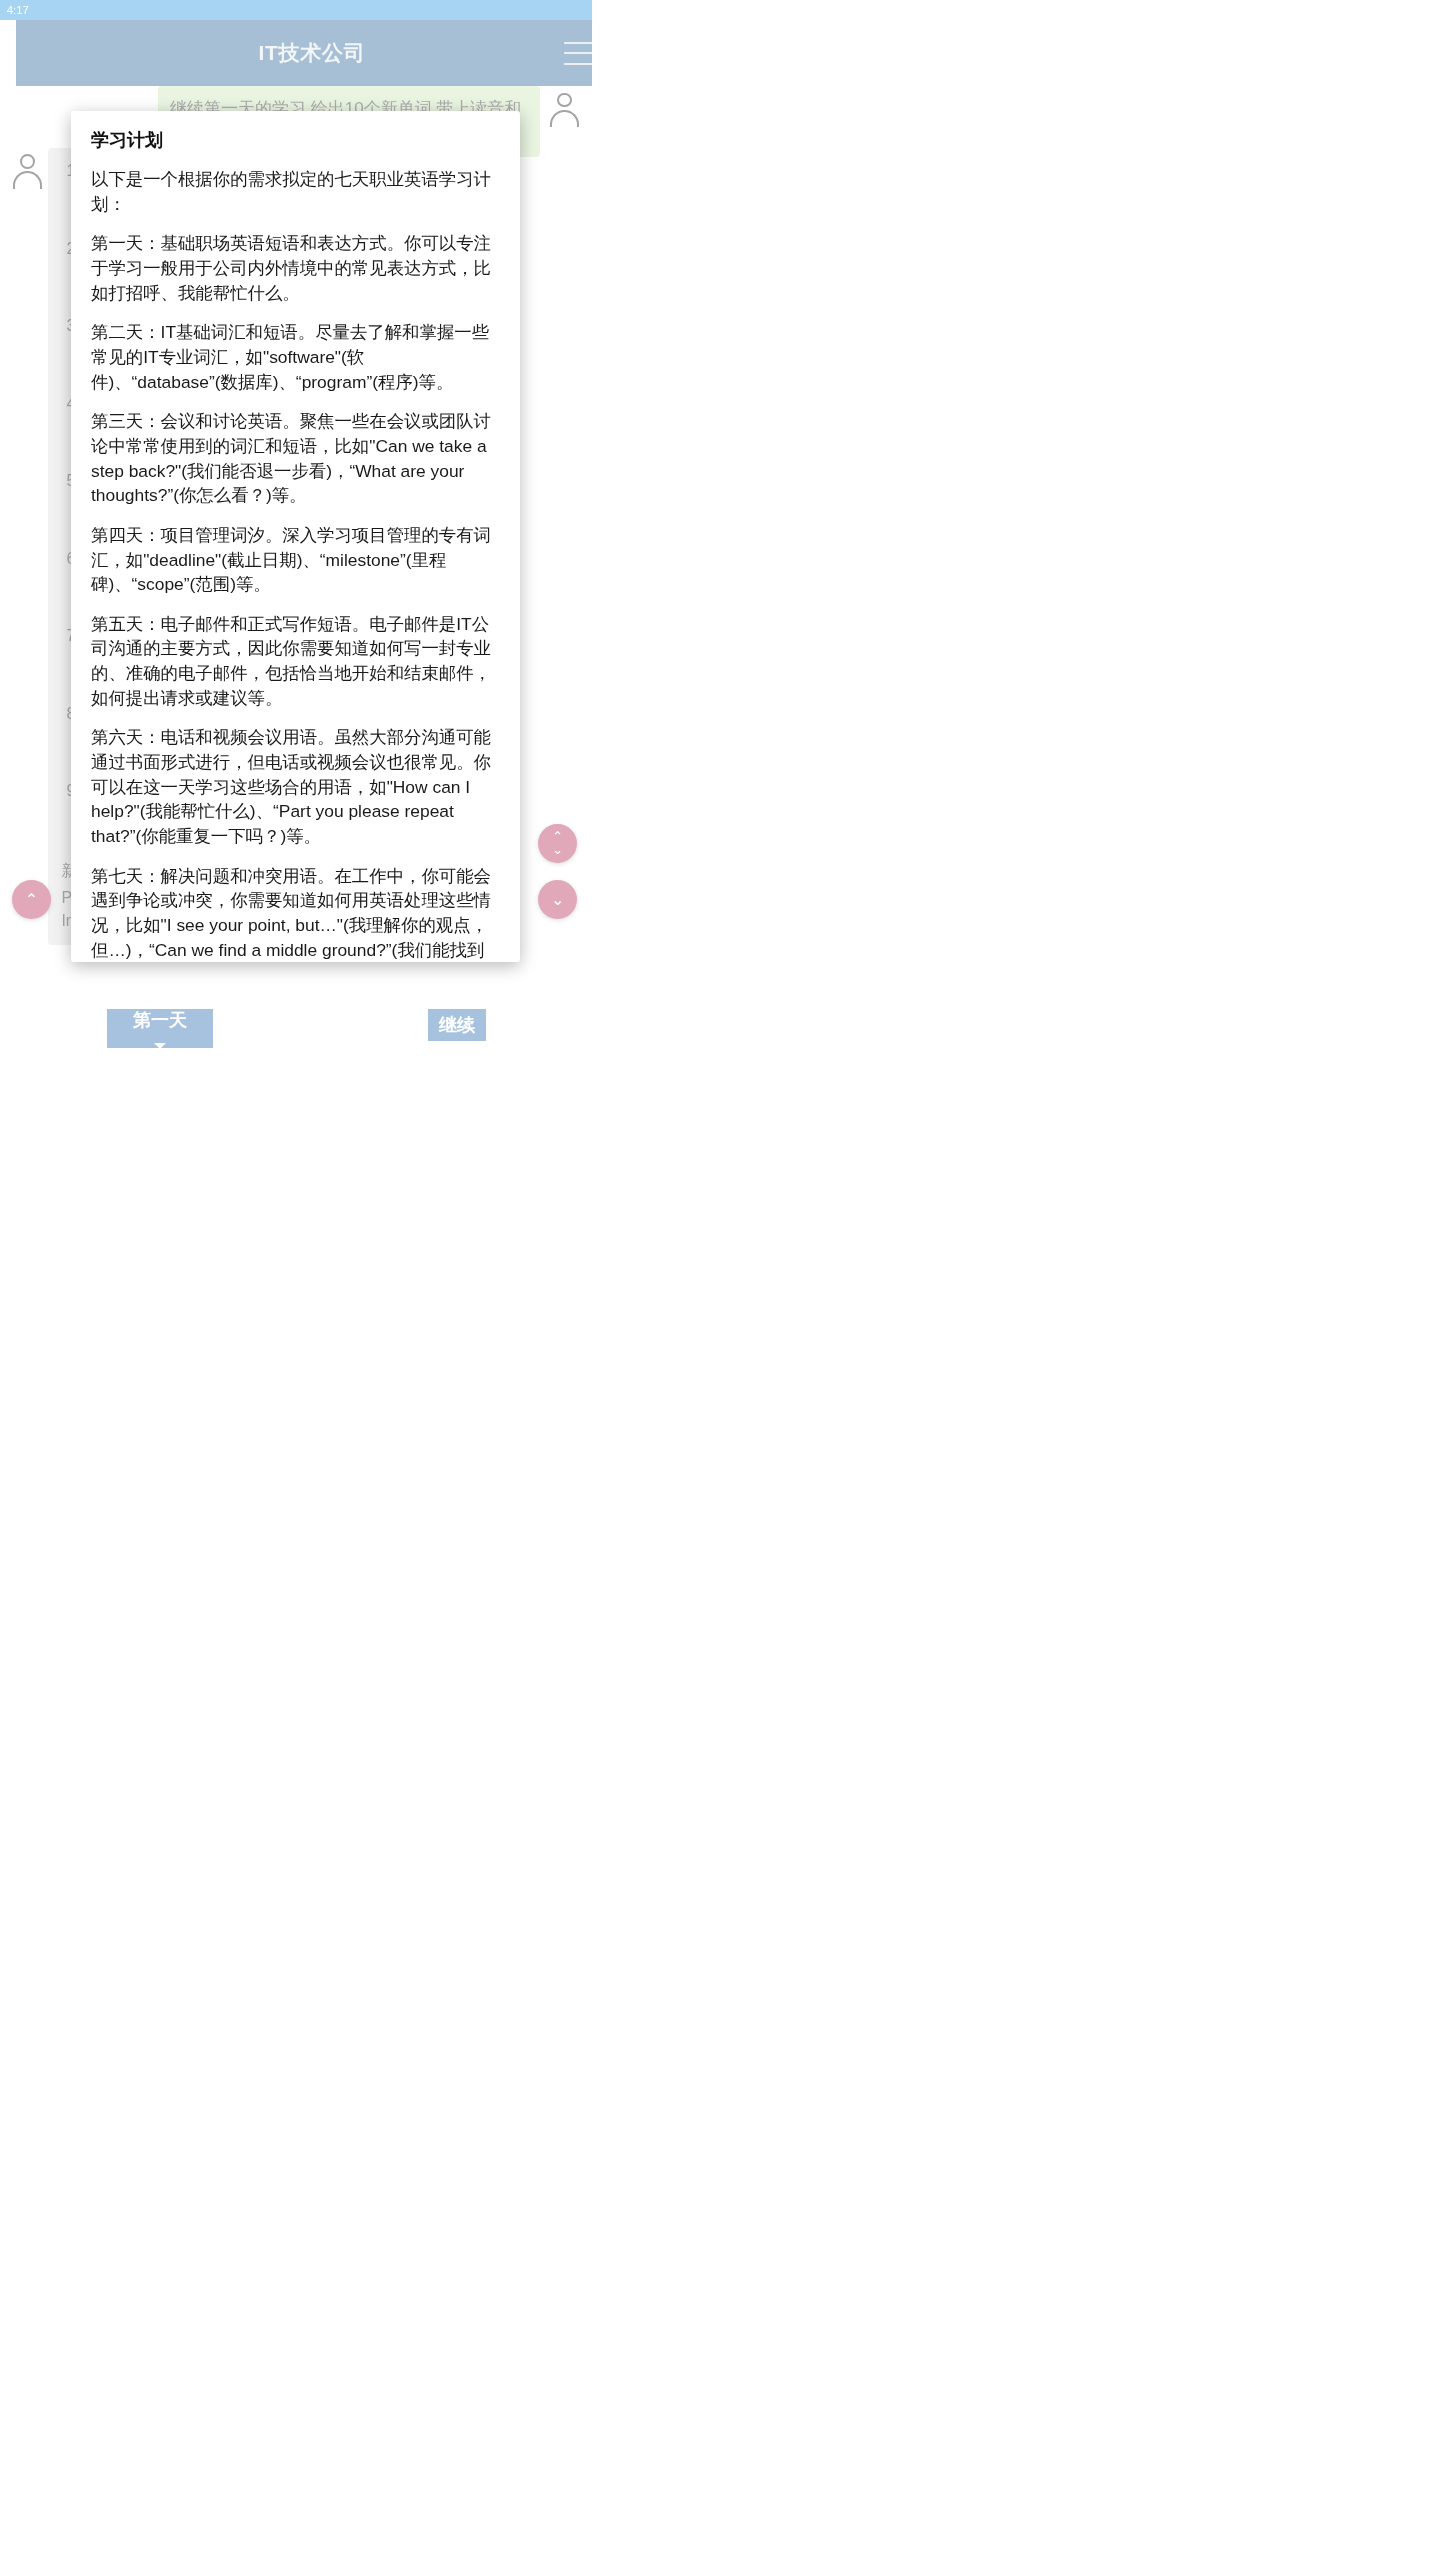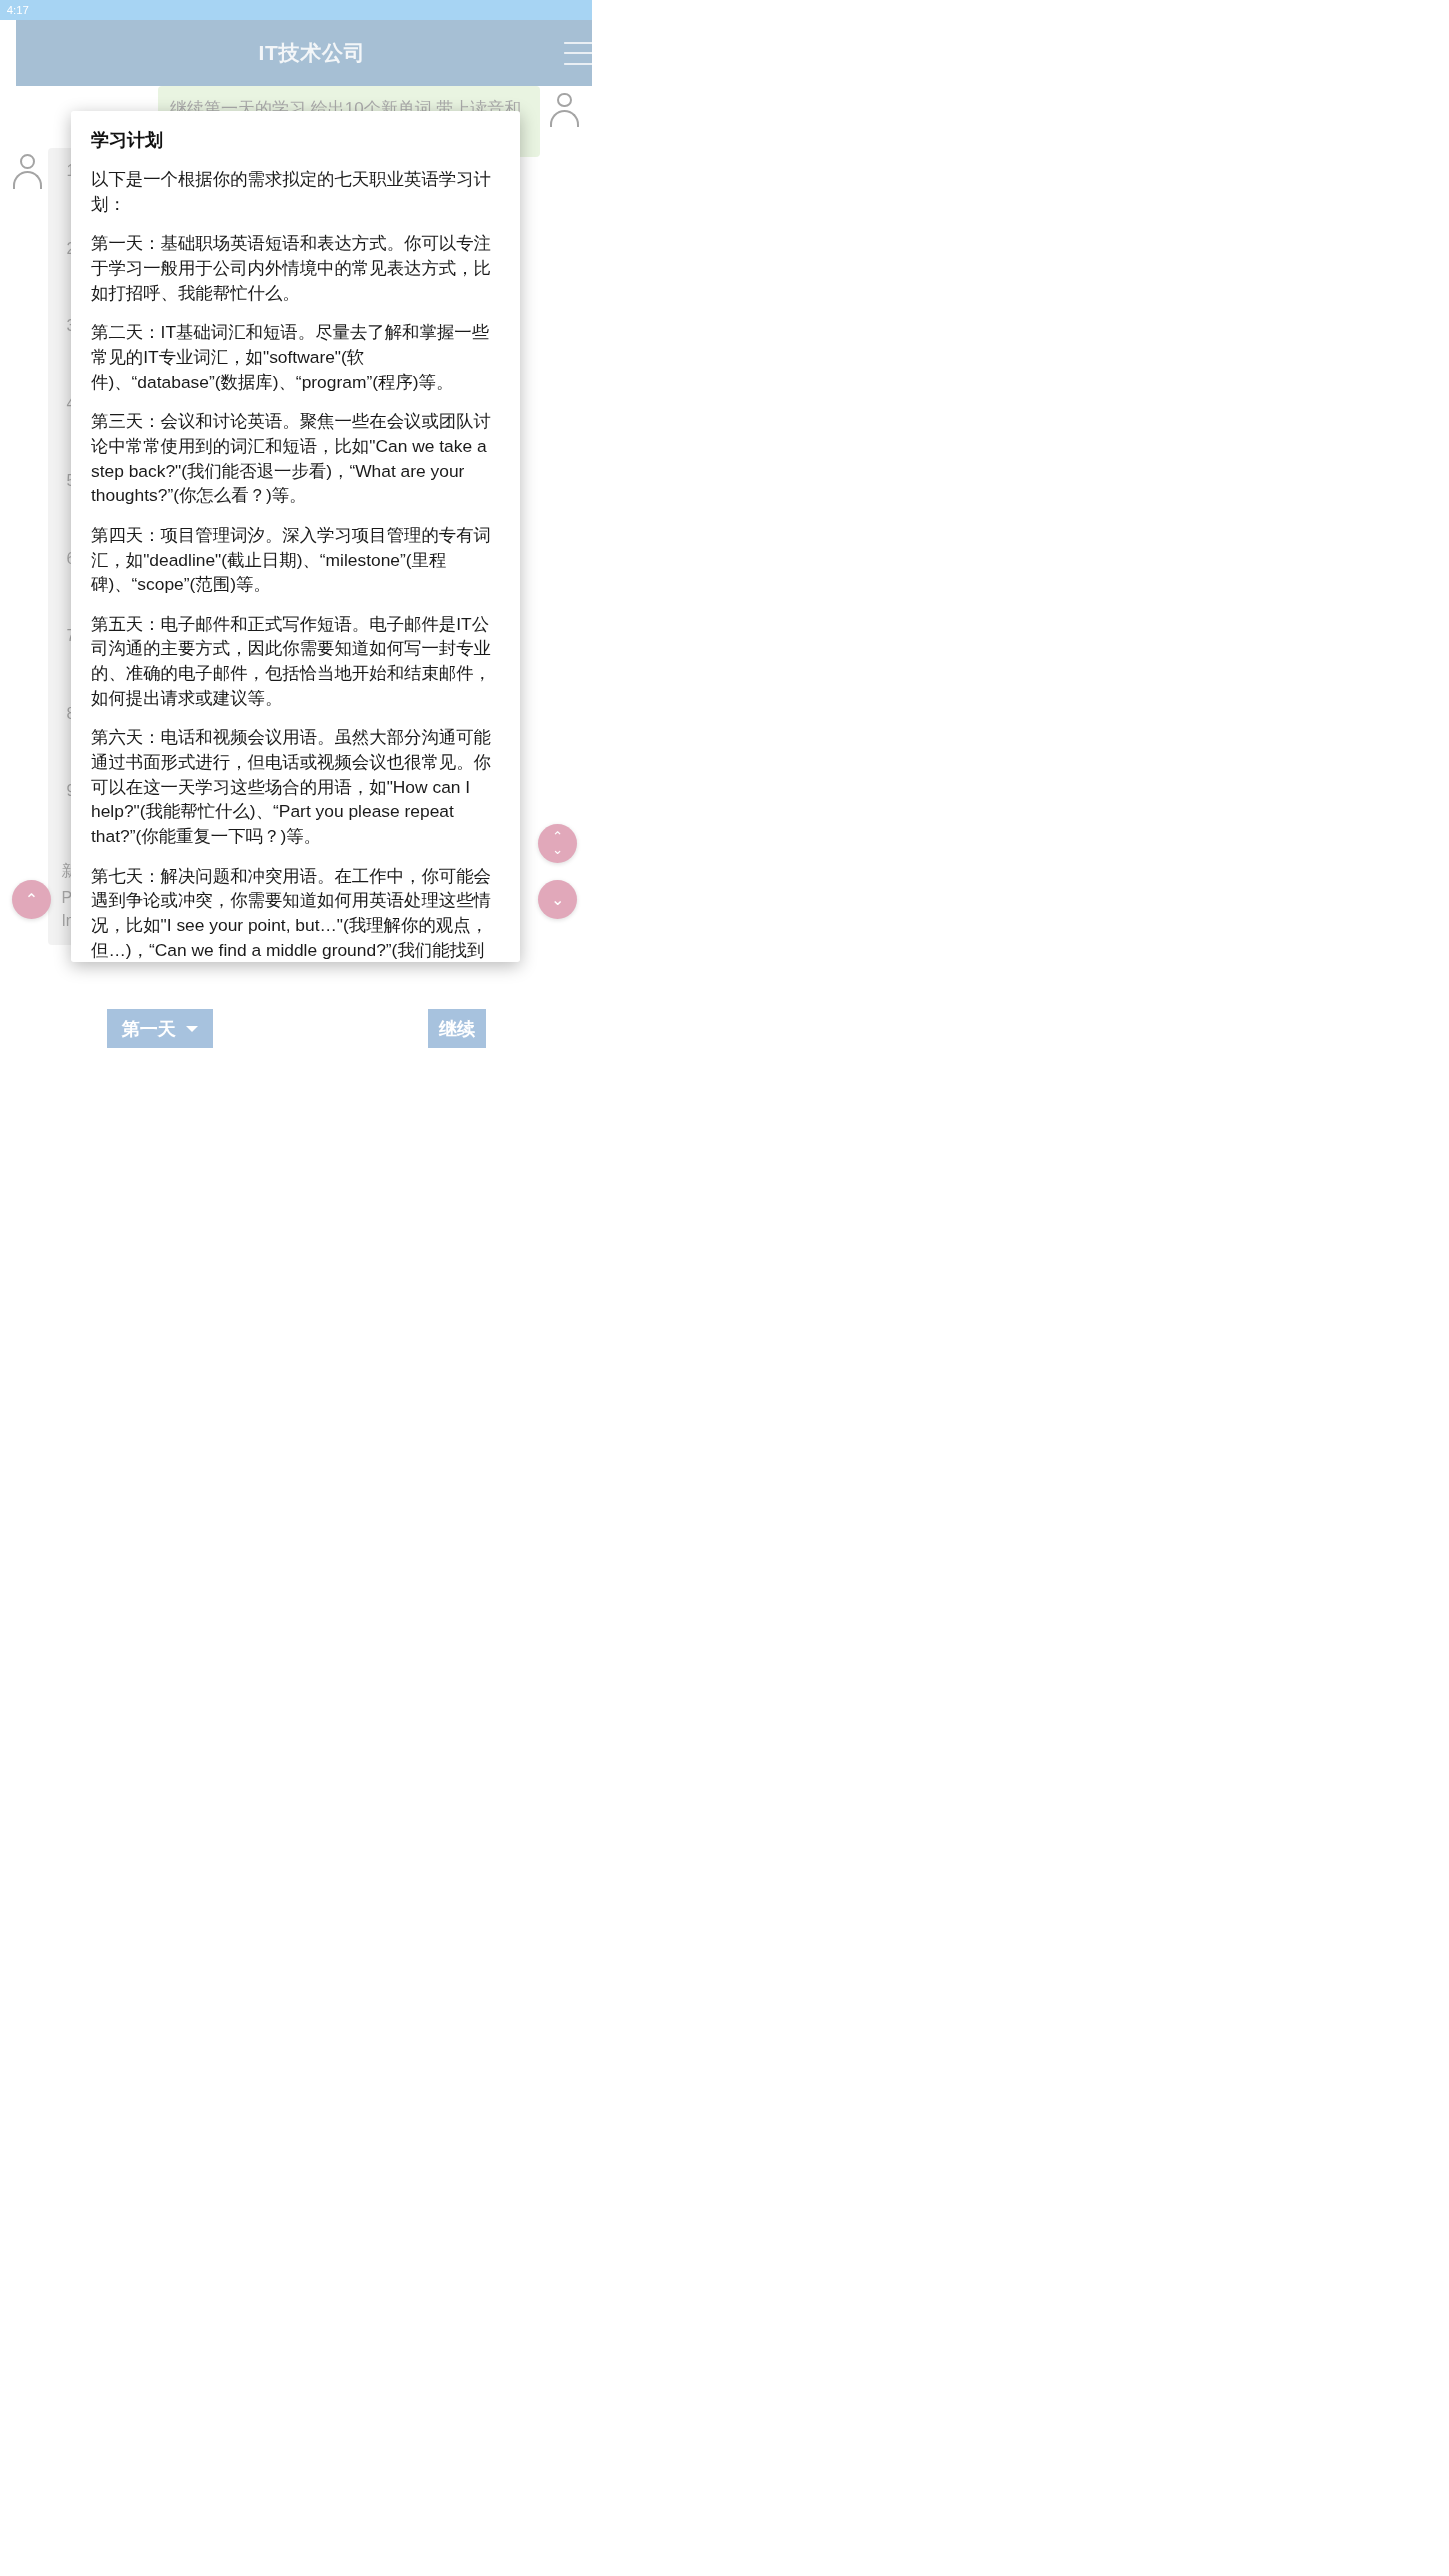--- a/index.html
+++ b/index.html
@@ -211,33 +211,34 @@
     height: 39px;
     background: #1a5fa8;
     color: #ffffff;
     font-size: 18px;
     font-weight: bold;
     display: flex;
     align-items: center;
     justify-content: center;
     gap: 10.7px;
     cursor: pointer;
+    flex-direction: column;
   }
   .day-select .caret {
     width: 0; height: 0;
     border-left: 6px solid transparent;
     border-right: 6px solid transparent;
     border-top: 6.7px solid #ffffff;
   }
   .continue-btn {
     position: absolute;
     left: 428px;
     top: 4px;
     width: 58px;
-    height: 39px;
+    height: 32px;
     background: #1a5fa8;
     color: #ffffff;
     font-size: 18px;
     font-weight: bold;
     display: flex;
     align-items: center;
     justify-content: center;
     cursor: pointer;
   }
 

